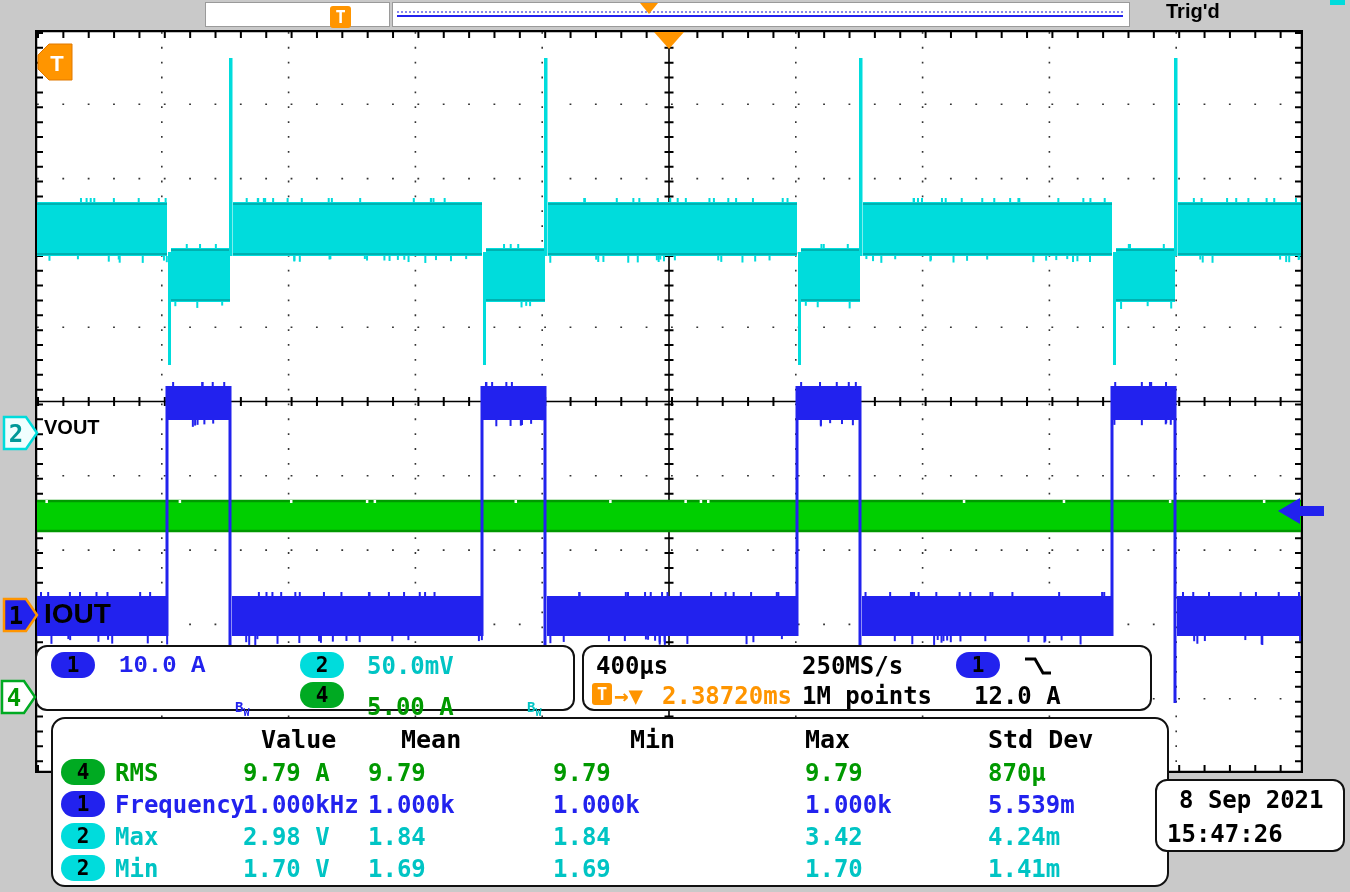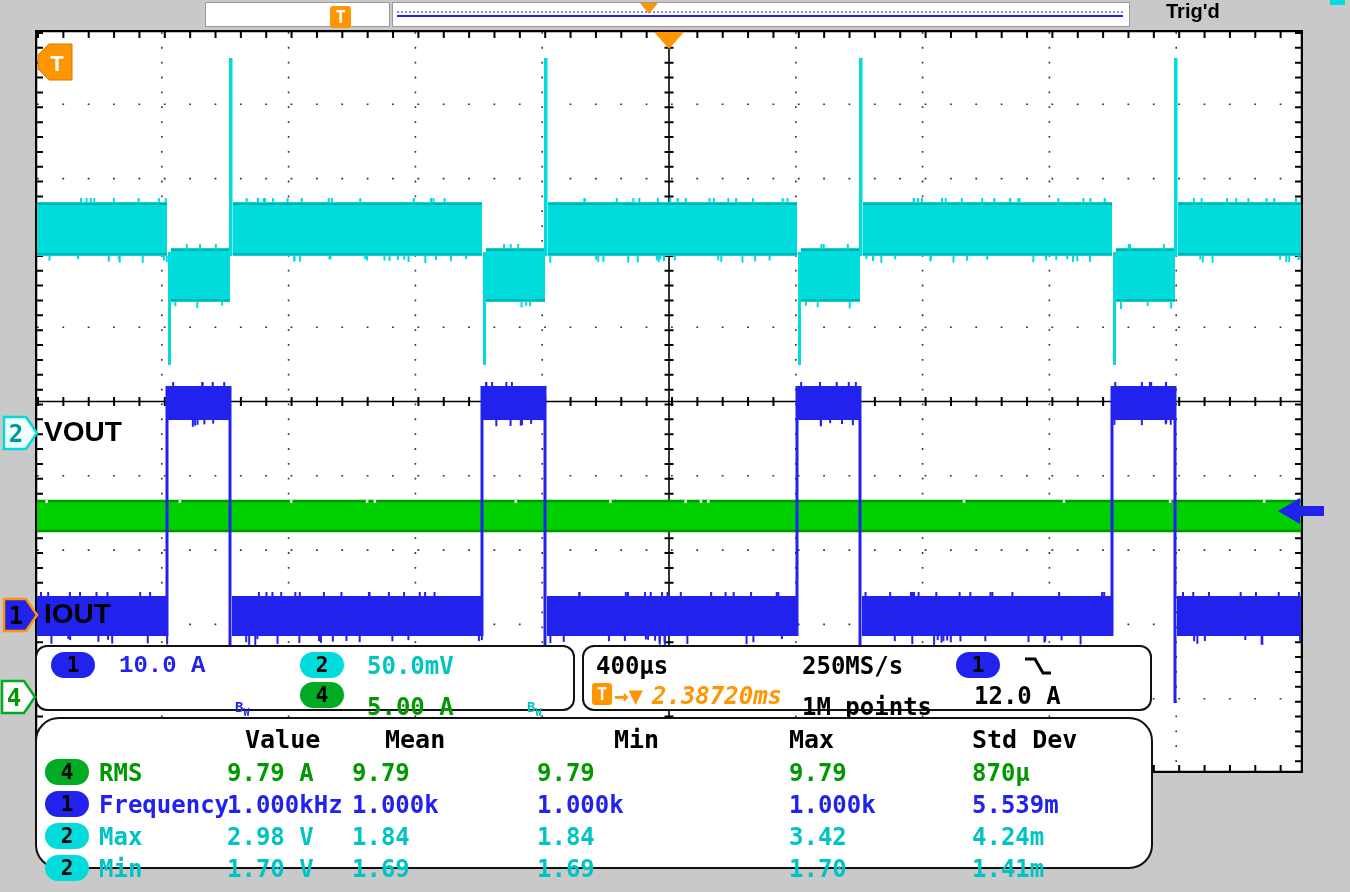--- a/index.html
+++ b/index.html
@@ -466,21 +466,21 @@
 
   <svg class="abs" style="left:36px; top:42px; z-index:4;" width="40" height="40">
     <path d="M36,2 L13,2 L2,13 L2,27 L13,38 L36,38 Z" fill="#ff9500" stroke="#e07800" stroke-width="1"></path>
     <text x="21" y="29" text-anchor="middle" fill="#fff" class="tflagtxt">T</text>
   </svg>
 
   <svg class="abs" style="left:2px; top:414px; z-index:4;" width="38" height="38">
     <path d="M2,3 H24 L35,19 L24,35 H2 Z" fill="#f0ffff" stroke="#00dcdc" stroke-width="2.5"></path>
     <text x="14" y="28" text-anchor="middle" fill="#009999" style="font:bold 24px 'DejaVu Sans Mono',monospace">2</text>
   </svg>
-  <div class="abs sans blk" style="left:44px; top:416px; font-size:28px; z-index:4;">VOUT</div>
+  <div class="abs sans blk" style="left:44px; top:416px; font-size:20px; z-index:4;">VOUT</div>
 
   <svg class="abs" style="left:2px; top:596px; z-index:4;" width="38" height="38">
     <path d="M2,3 H24 L35,19 L24,35 H2 Z" fill="#2222ee" stroke="#ff9500" stroke-width="2.5"></path>
     <text x="14" y="28" text-anchor="middle" fill="#000" style="font:bold 24px 'DejaVu Sans Mono',monospace">1</text>
   </svg>
   <div class="abs sans blk" style="left:44px; top:598px; font-size:28px; z-index:4;">IOUT</div>
 
   <svg class="abs" style="left:0px; top:678px; z-index:4;" width="38" height="38">
     <path d="M2,3 H24 L35,19 L24,35 H2 Z" fill="#ffffff" stroke="#00aa22" stroke-width="2.5"></path>
     <text x="14" y="28" text-anchor="middle" fill="#009900" style="font:bold 24px 'DejaVu Sans Mono',monospace">4</text>
@@ -507,26 +507,26 @@
   <div class="box" style="left:582px; top:645px; width:570px; height:66px; z-index:3;">
     <span class="abs rd blk" style="left:12px; top:5px;">400µs</span>
     <span class="abs rd blk" style="left:218px; top:5px;">250MS/s</span>
     <span class="pill p1" style="left:372px; top:5px;">1</span>
     <svg class="abs" style="left:438px; top:8px;" width="32" height="24">
       <path d="M3,4 H13 L21,18 H29" fill="none" stroke="#000" stroke-width="3"></path>
     </svg>
 
     <span class="tsq" style="left:8px; top:36px; width:20px; height:22px;">T</span>
     <span class="abs rd org" style="left:30px; top:35px;">→▼</span>
-    <span class="abs rd org" style="left:68px; top:35px;font-style:italic;">2.38720ms</span>
-    <span class="abs rd blk" style="left:218px; top:35px;margin-top:11px;">1M points</span>
+    <span class="abs rd org" style="left:78px; top:35px;">2.38720ms</span>
+    <span class="abs rd blk" style="left:218px; top:35px;">1M points</span>
     <span class="abs rd blk" style="left:390px; top:35px;">12.0 A</span>
   </div>
 
-  <div class="box" style="left:35px; top:717px; width:1118px; height:152px; border-radius:24px; z-index:3;">
+  <div class="box" style="left:51px; top:717px; width:1118px; height:170px; border-radius:14px; z-index:3;">
     <span class="abs hdr" style="left:208px; top:6px;">Value</span>
     <span class="abs hdr" style="left:348px; top:6px;">Mean</span>
     <span class="abs hdr" style="left:577px; top:6px;">Min</span>
     <span class="abs hdr" style="left:752px; top:6px;">Max</span>
     <span class="abs hdr" style="left:935px; top:6px;">Std Dev</span>
 
     <div>
       <span class="pill p4" style="left:8px; top:40px;">4</span>
       <span class="abs mrow c4" style="left:62px; top:40px;">RMS</span>
       <span class="abs mrow c4" style="left:190px; top:40px;">9.79 A</span>
@@ -560,14 +560,18 @@
       <span class="pill p2" style="left:8px; top:136px;">2</span>
       <span class="abs mrow c2" style="left:62px; top:136px;">Min</span>
       <span class="abs mrow c2" style="left:190px; top:136px;">1.70 V</span>
       <span class="abs mrow c2" style="left:315px; top:136px;">1.69</span>
       <span class="abs mrow c2" style="left:500px; top:136px;">1.69</span>
       <span class="abs mrow c2" style="left:752px; top:136px;">1.70</span>
       <span class="abs mrow c2" style="left:935px; top:136px;">1.41m</span>
     </div>
   </div>
 
+  <div class="box" style="left:1155px; top:779px; width:190px; height:73px; z-index:3;">
+    <span class="abs rd blk" style="left:22px; top:5px;">8 Sep 2021</span>
+    <span class="abs rd blk" style="left:10px; top:39px;">15:47:26</span>
+  </div>
 
 </div>
 
 </body></html>

